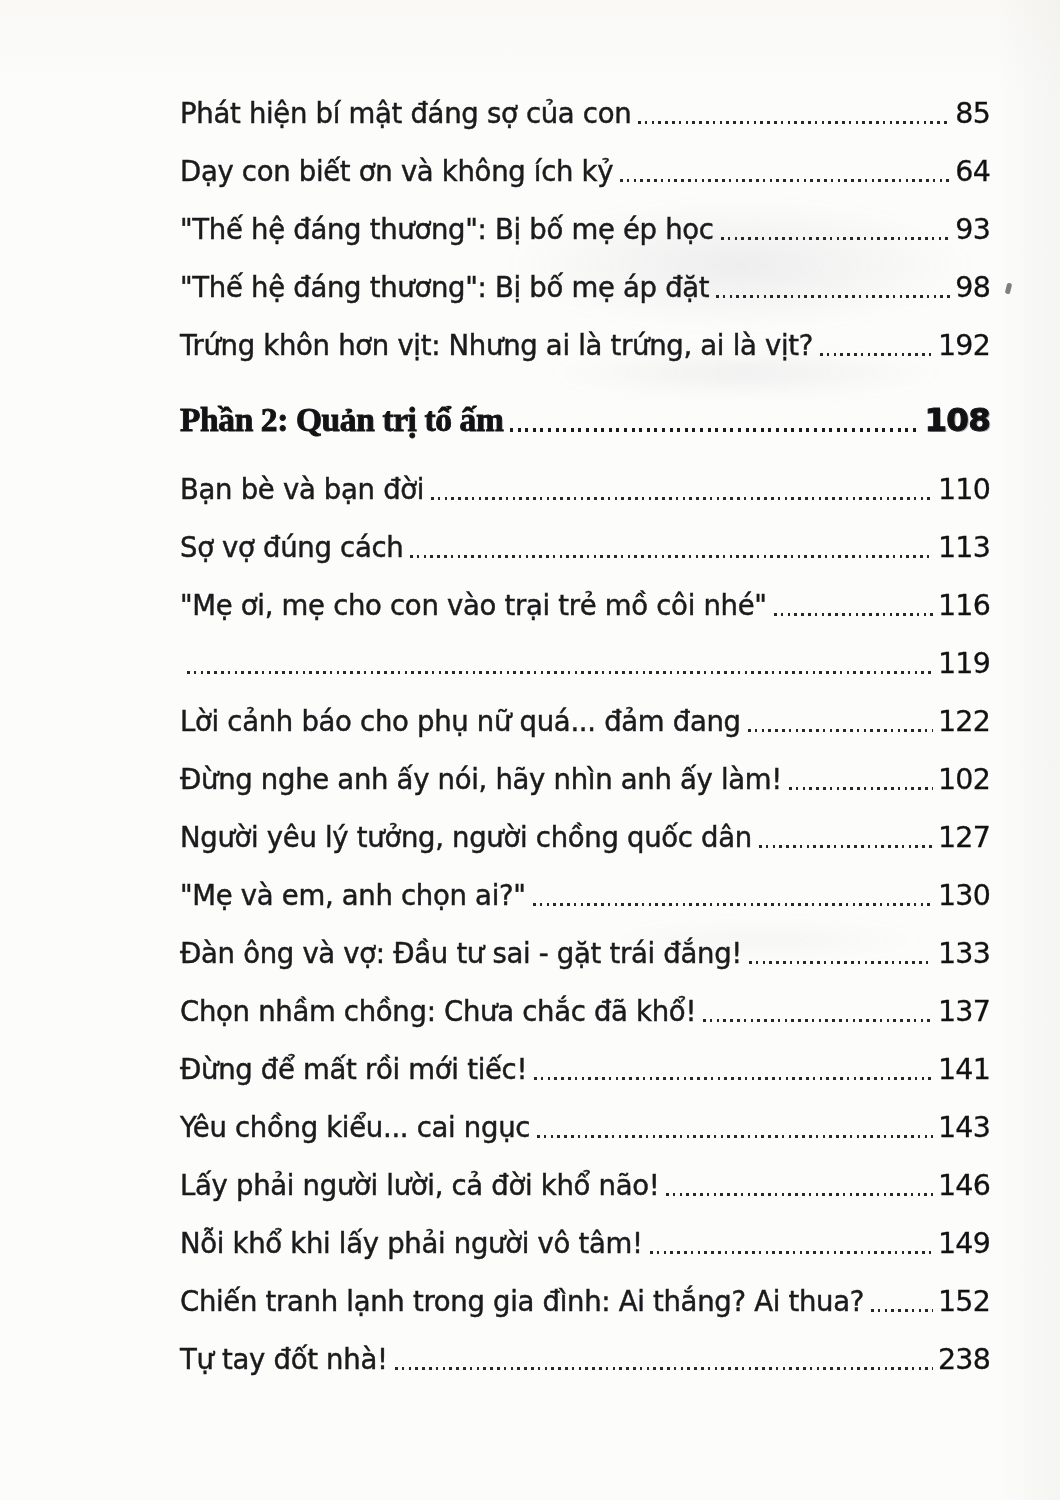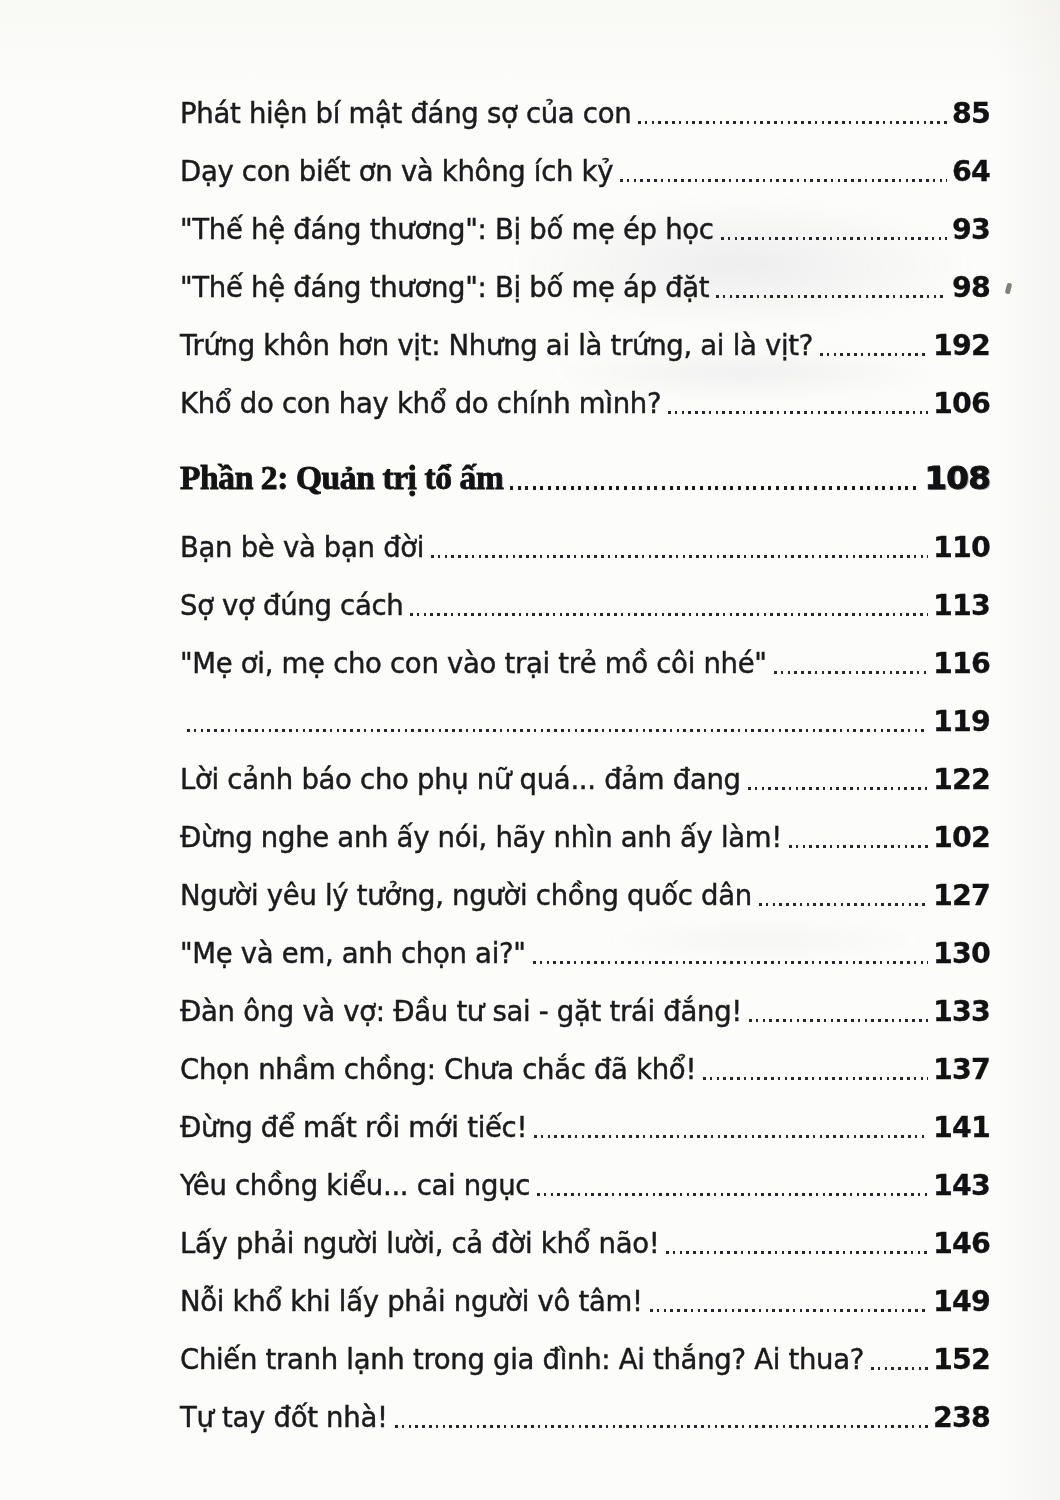--- a/index.html
+++ b/index.html
@@ -43,21 +43,21 @@
     letter-spacing:-0.3px; white-space:nowrap;
     -webkit-text-stroke:0.45px #1b1b1e;
   }
   .leader {
     flex:1; min-width:10px; height:3px;
     margin:0 5px 0 7px;
     position:relative; top:9px;
     background:repeating-linear-gradient(90deg, #28282c 0 2.6px, rgba(0,0,0,0) 2.6px 6.8px);
   }
   .row-page {
-    font-size:28.5px; font-weight:700; color:#121215;
+    font-size:28.5px; font-weight:400; color:#121215;
     letter-spacing:-0.8px; white-space:nowrap;
     -webkit-text-stroke:0.3px #121215;
   }
   .row.section { height:86px; padding-top:6px; }
   .row.section .row-title {
     font-size:33.5px; font-weight:700; color:#131316;
     letter-spacing:-0.4px;
     font-family:Liberation Serif, serif;
     -webkit-text-stroke:0.9px #131316;
   }
@@ -106,25 +106,20 @@
       <span class="leader"></span>
       <span class="row-page">98</span>
     </div>
 
     <div class="row">
       <span class="row-title">Trứng khôn hơn vịt: Nhưng ai là trứng, ai là vịt?</span>
       <span class="leader"></span>
       <span class="row-page">192</span>
     </div>
 
-    <div class="row">
-      <span class="row-title">Khổ do con hay khổ do chính mình?</span>
-      <span class="leader"></span>
-      <span class="row-page">106</span>
-    </div>
 
     <div class="row section">
       <span class="row-title">Phần 2: Quản trị tổ ấm</span>
       <span class="leader"></span>
       <span class="row-page">108</span>
     </div>
 
     <div class="row">
       <span class="row-title">Bạn bè và bạn đời</span>
       <span class="leader"></span>

